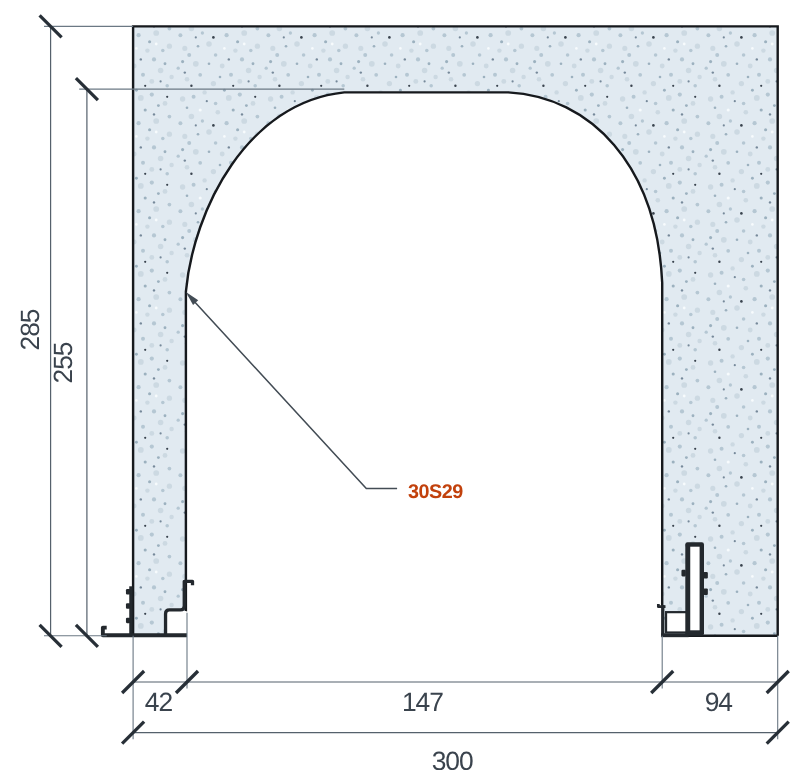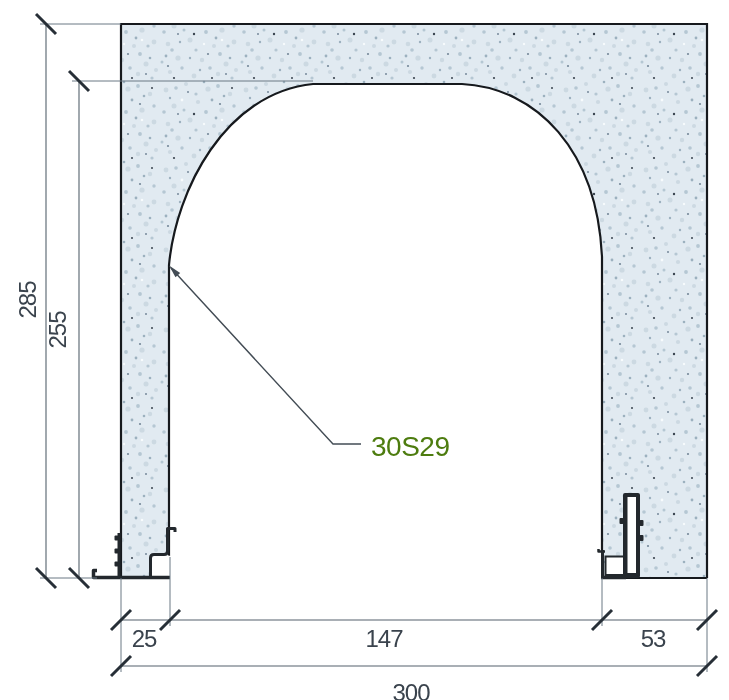--- a/index.html
+++ b/index.html
@@ -2,22 +2,22 @@
 <html><head>
 <meta charset="utf-8">
 <style>
   html,body{margin:0;padding:0;background:#fff;}
   .canvas{position:relative;width:729px;height:700px;background:#fff;overflow:hidden;
           font-family:"Liberation Sans",sans-serif;}
   .canvas svg{position:absolute;left:0;top:0;}
   .dim-label{position:absolute;font-size:24px;letter-spacing:-1px;color:#3a434d;
              white-space:nowrap;transform:translate(-50%,-50%);line-height:1;}
   .dim-label.vert{transform:translate(-50%,-50%) rotate(-90deg);}
-  .product-label{position:absolute;font-size:28px;font-weight:400;letter-spacing:-0.5px;
-             color:#4d7c0f;white-space:nowrap;transform:translate(0,-50%);line-height:1;}
+  .product-label{position:absolute;font-size:18px;font-weight:700;letter-spacing:-0.5px;
+             color:#c2410c;white-space:nowrap;transform:translate(0,-50%);line-height:1;}
   .wall-fill{fill:url(#speckle);}
   .outline{fill:none;stroke:#16191d;stroke-width:2.2;stroke-linejoin:miter;}
   .dimline{fill:none;stroke:#55616c;stroke-width:1.1;}
   .extline{fill:none;stroke:#6b7884;stroke-width:1;}
   .tick{stroke:#272f37;stroke-width:3;stroke-linecap:butt;}
   .metal{fill:none;stroke:#23282d;stroke-linejoin:round;stroke-linecap:butt;}
   .leader{fill:none;stroke:#434c55;stroke-width:1.4;}
 </style>
 </head>
 <body>
@@ -162,18 +162,18 @@
   </g>
 
   <g>
     <polyline class="leader" points="171,268 333,444 361,444"></polyline>
     <polygon points="169,265.5 175.5,277.2 180.2,272.9" fill="#434c55"></polygon>
   </g>
 </svg>
 
 <div class="dim-label vert" style="left:28px;top:300px;">285</div>
 <div class="dim-label vert" style="left:58px;top:330px;">255</div>
-<div class="dim-label" style="left:144px;top:639px;">25</div>
+<div class="dim-label" style="left:144px;top:639px;">42</div>
 <div class="dim-label" style="left:384px;top:639px;">147</div>
-<div class="dim-label" style="left:653px;top:639px;">53</div>
+<div class="dim-label" style="left:653px;top:639px;">94</div>
 <div class="dim-label" style="left:411px;top:661px;margin-top:32px;">300</div>
 <div class="product-label" style="left:371px;top:447px;">30S29</div>
 </div>
 
 </body></html>

